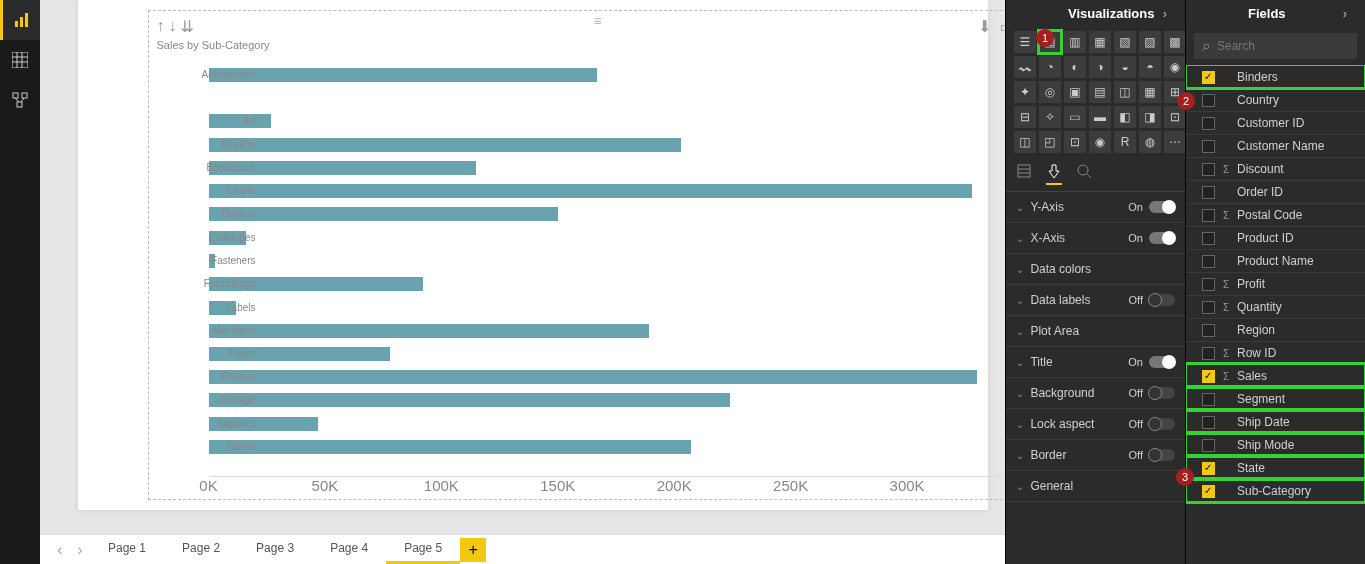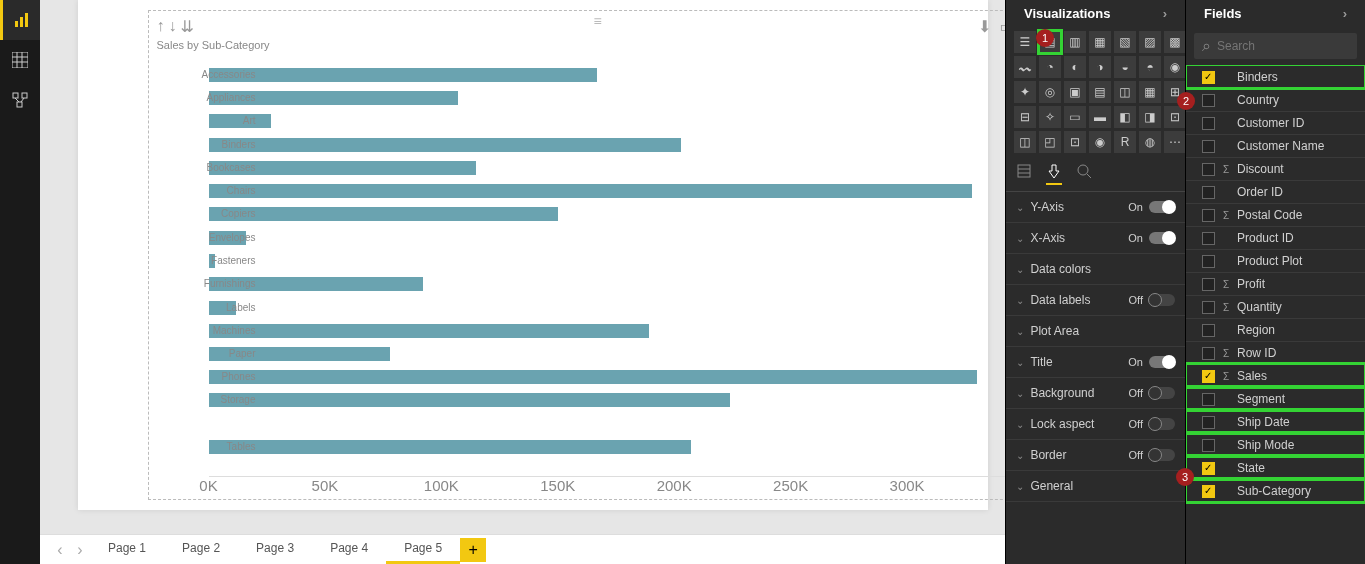--- a/index.html
+++ b/index.html
@@ -23,21 +23,21 @@
 .axis .tick { position: absolute; font-size: 15px; color: #888; transform: translateX(-50%); }
 .axis-line { position: absolute; left:60px; right:15px; bottom:14px; border-top:1px solid #ddd; }
 
 .page-tabs { height: 30px; background: #fff; display: flex; align-items: center; padding: 0 10px; border-top:1px solid #ddd; }
 .page-tabs .arrow { width: 20px; text-align: center; color: #aaa; cursor: pointer; }
 .page-tabs .tab { padding: 6px 18px; font-size: 12px; color: #555; cursor: pointer; }
 .page-tabs .tab.active { border-bottom: 3px solid #f2c811; }
 .page-tabs .add { width: 26px; height: 24px; background: #f2c811; color:#000; display:flex; align-items:center; justify-content:center; font-size:16px; cursor:pointer; }
 
 .panel { width: 180px; background: #2b2b2b; color: #d0d0d0; display: flex; flex-direction: column; border-left: 1px solid #000; }
-.panel-header { display: flex; justify-content: space-between; align-items: center; padding: 6px 18px; font-size: 13px; font-weight:600; color:#fff; }
+.panel-header { display: flex; justify-content: space-between; align-items: center; padding: 6px 18px; font-size: 13px; font-weight:600; color:#fff;margin-left:44px; }
 .panel-header .chev { color: #999; }
 .viz-grid { display: grid; grid-template-columns: repeat(7, 22px); gap: 3px; padding: 4px 8px; }
 .viz-icon { width: 22px; height: 22px; background: #3c3c3c; display:flex; align-items:center; justify-content:center; font-size:12px; color:#ccc; cursor:pointer; }
 .viz-icon.selected { outline: 3px solid #34d334; outline-offset: -1px; }
 .badge { position: absolute; width: 18px; height: 18px; border-radius: 50%; background: #a51f1f; color:#fff; font-size:11px; display:flex; align-items:center; justify-content:center; z-index:10; }
 
 .format-tabs { display:flex; gap: 14px; padding: 6px 10px; border-bottom:1px solid #444; }
 .format-tabs .ft { color:#888; cursor:pointer; padding-bottom:4px; }
 .format-tabs .ft.active { border-bottom:2px solid #f2c811; color:#fff; }
 
@@ -114,24 +114,20 @@
           <span>⋯</span>
         </div>
         <div style="position:absolute; top:2px; left:50%; transform:translateX(-50%); color:#bbb; font-size:14px;">≡</div>
         <div class="chart-title">Sales by Sub-Category</div>
         <div class="chart-area">
           <div class="bar-chart" id="bar-chart">
               <div class="bar-row" style="top: 8.65882px; height: 13.9765px;">
                 <div class="bar-label">Accessories</div>
                 <div class="bar" style="width: 47.7143%;"></div>
               </div>
-              <div class="bar-row" style="top: 31.9529px; height: 13.9765px;">
-                <div class="bar-label">Appliances</div>
-                <div class="bar" style="width: 30.5714%;"></div>
-              </div>
               <div class="bar-row" style="top: 55.2471px; height: 13.9765px;">
                 <div class="bar-label">Art</div>
                 <div class="bar" style="width: 7.71429%;"></div>
               </div>
               <div class="bar-row" style="top: 78.5412px; height: 13.9765px;">
                 <div class="bar-label">Binders</div>
                 <div class="bar" style="width: 58%;"></div>
               </div>
               <div class="bar-row" style="top: 101.835px; height: 13.9765px;">
                 <div class="bar-label">Bookcases</div>
@@ -169,20 +165,24 @@
                 <div class="bar-label">Paper</div>
                 <div class="bar" style="width: 22.2857%;"></div>
               </div>
               <div class="bar-row" style="top: 311.482px; height: 13.9765px;">
                 <div class="bar-label">Phones</div>
                 <div class="bar" style="width: 94.2857%;"></div>
               </div>
               <div class="bar-row" style="top: 334px; height: 13.9765px;">
                 <div class="bar-label">Storage</div>
                 <div class="bar" style="width: 64%;"></div>
+              </div>
+              <div class="bar-row" style="top: 358.071px; height: 13.9765px;">
+                <div class="bar-label">Supplies</div>
+                <div class="bar" style="width: 13.4286%;"></div>
               </div>
               <div class="bar-row" style="top: 381.365px; height: 13.9765px;">
                 <div class="bar-label">Tables</div>
                 <div class="bar" style="width: 59.1429%;"></div>
               </div>
               <div class="axis-line"></div>
               <div class="axis">
                 <span class="tick" style="left: 0%;">0K</span>
                 <span class="tick" style="left: 14.2857%;">50K</span>
                 <span class="tick" style="left: 28.5714%;">100K</span>
@@ -430,21 +430,21 @@
         <span>Postal Code</span>
       </div>
       <div class="field-row">
         <span class="cb"></span>
         <span class="sigma"></span>
         <span>Product ID</span>
       </div>
       <div class="field-row">
         <span class="cb"></span>
         <span class="sigma"></span>
-        <span>Product Plot</span>
+        <span>Product Name</span>
       </div>
       <div class="field-row">
         <span class="cb"></span>
         <span class="sigma">Σ</span>
         <span>Profit</span>
       </div>
       <div class="field-row">
         <span class="cb"></span>
         <span class="sigma">Σ</span>
         <span>Quantity</span>

